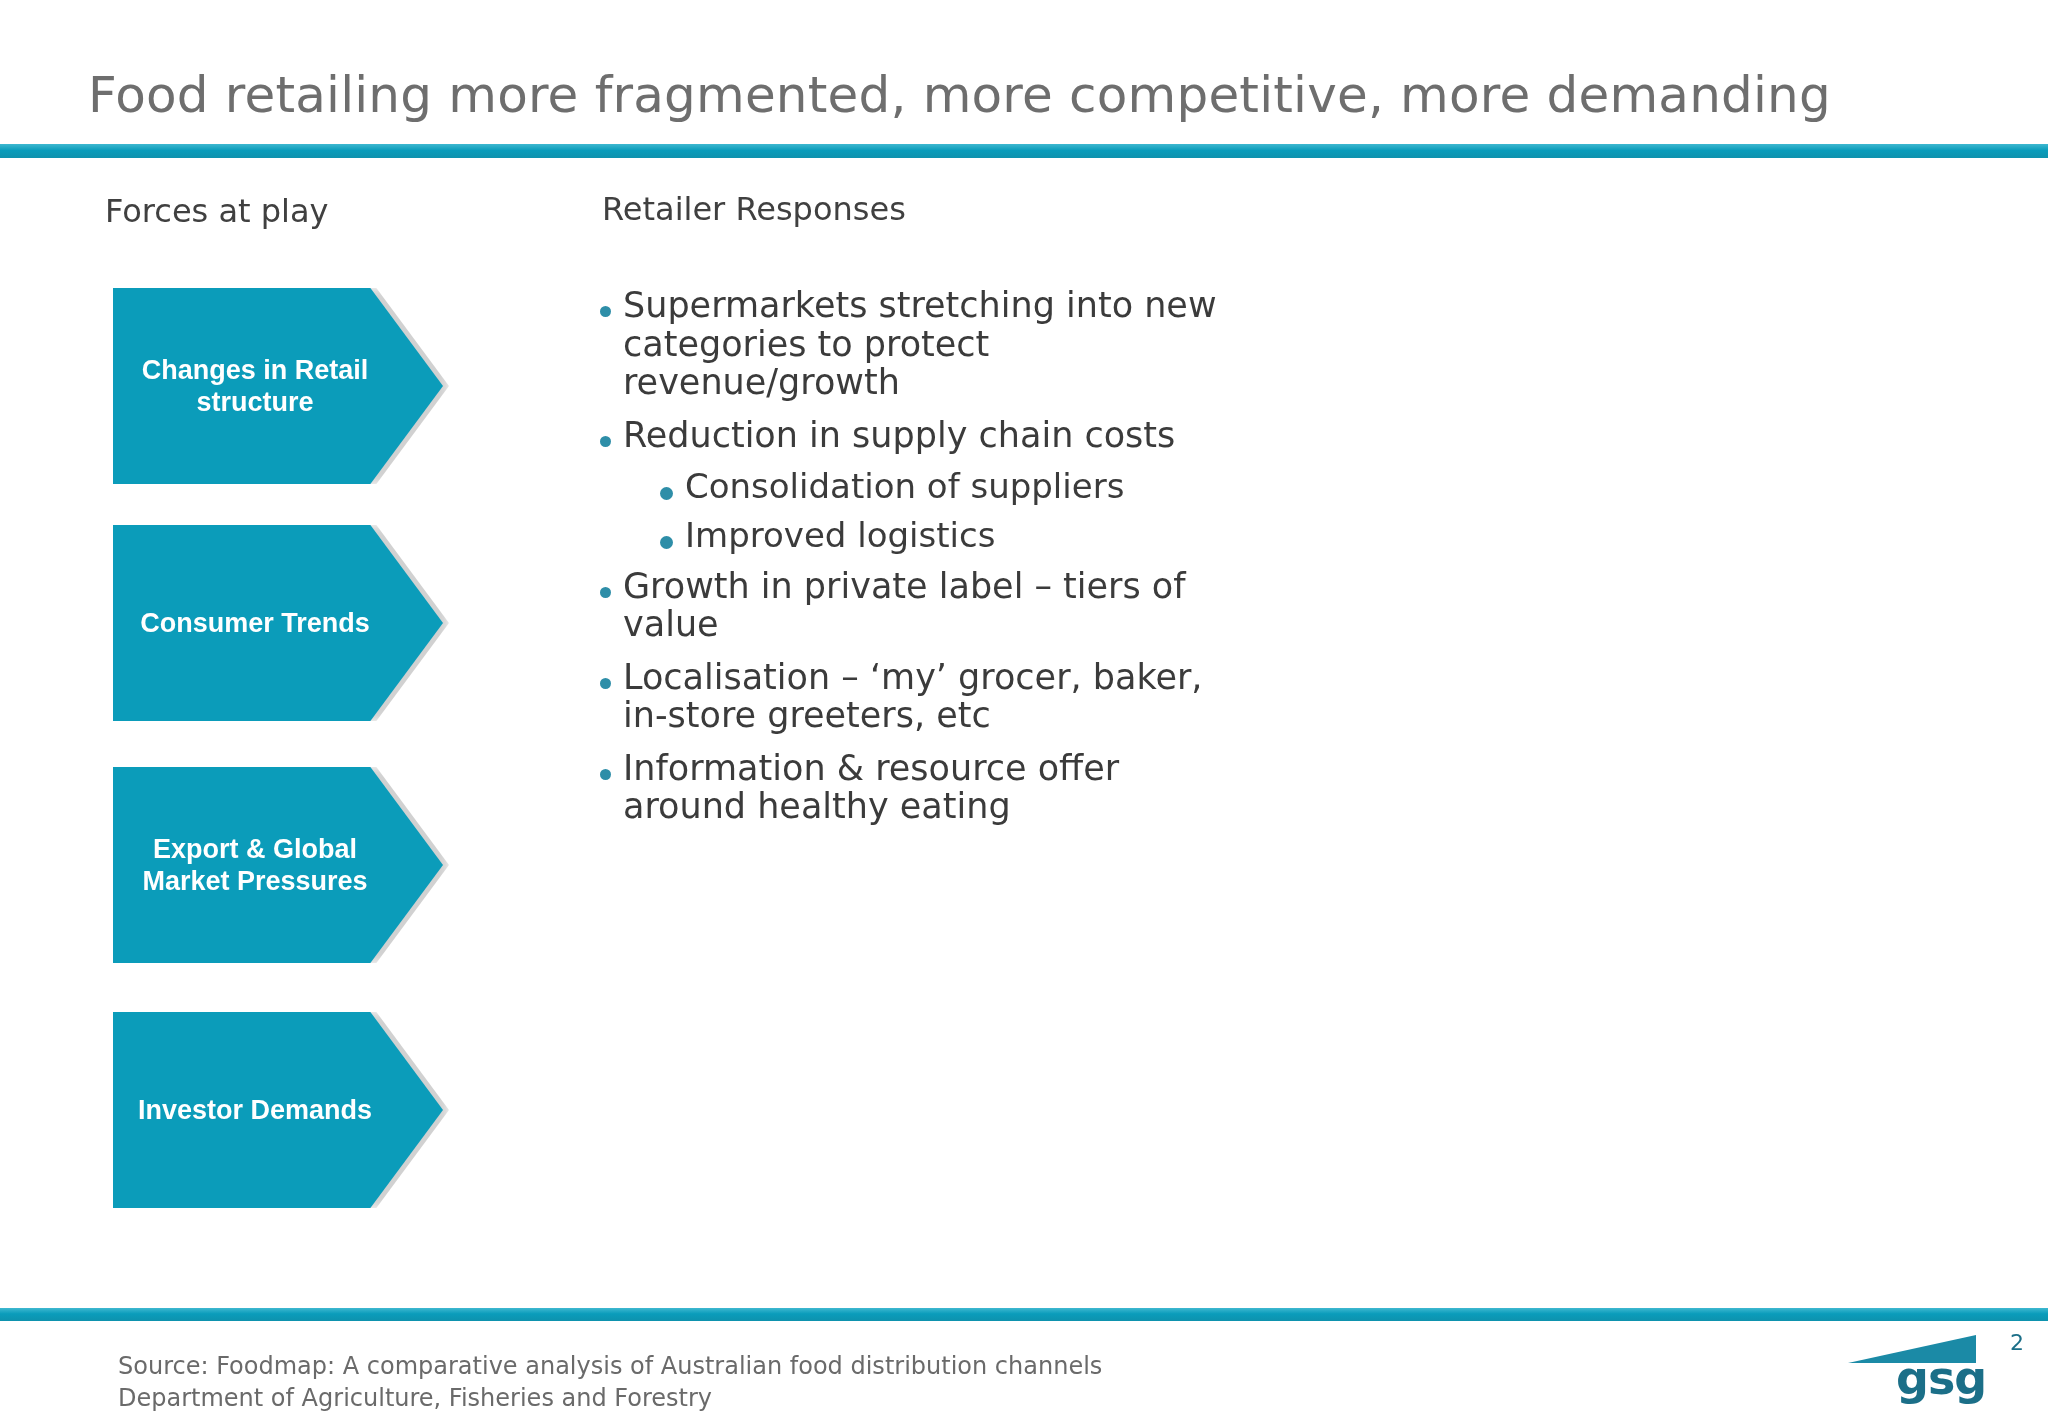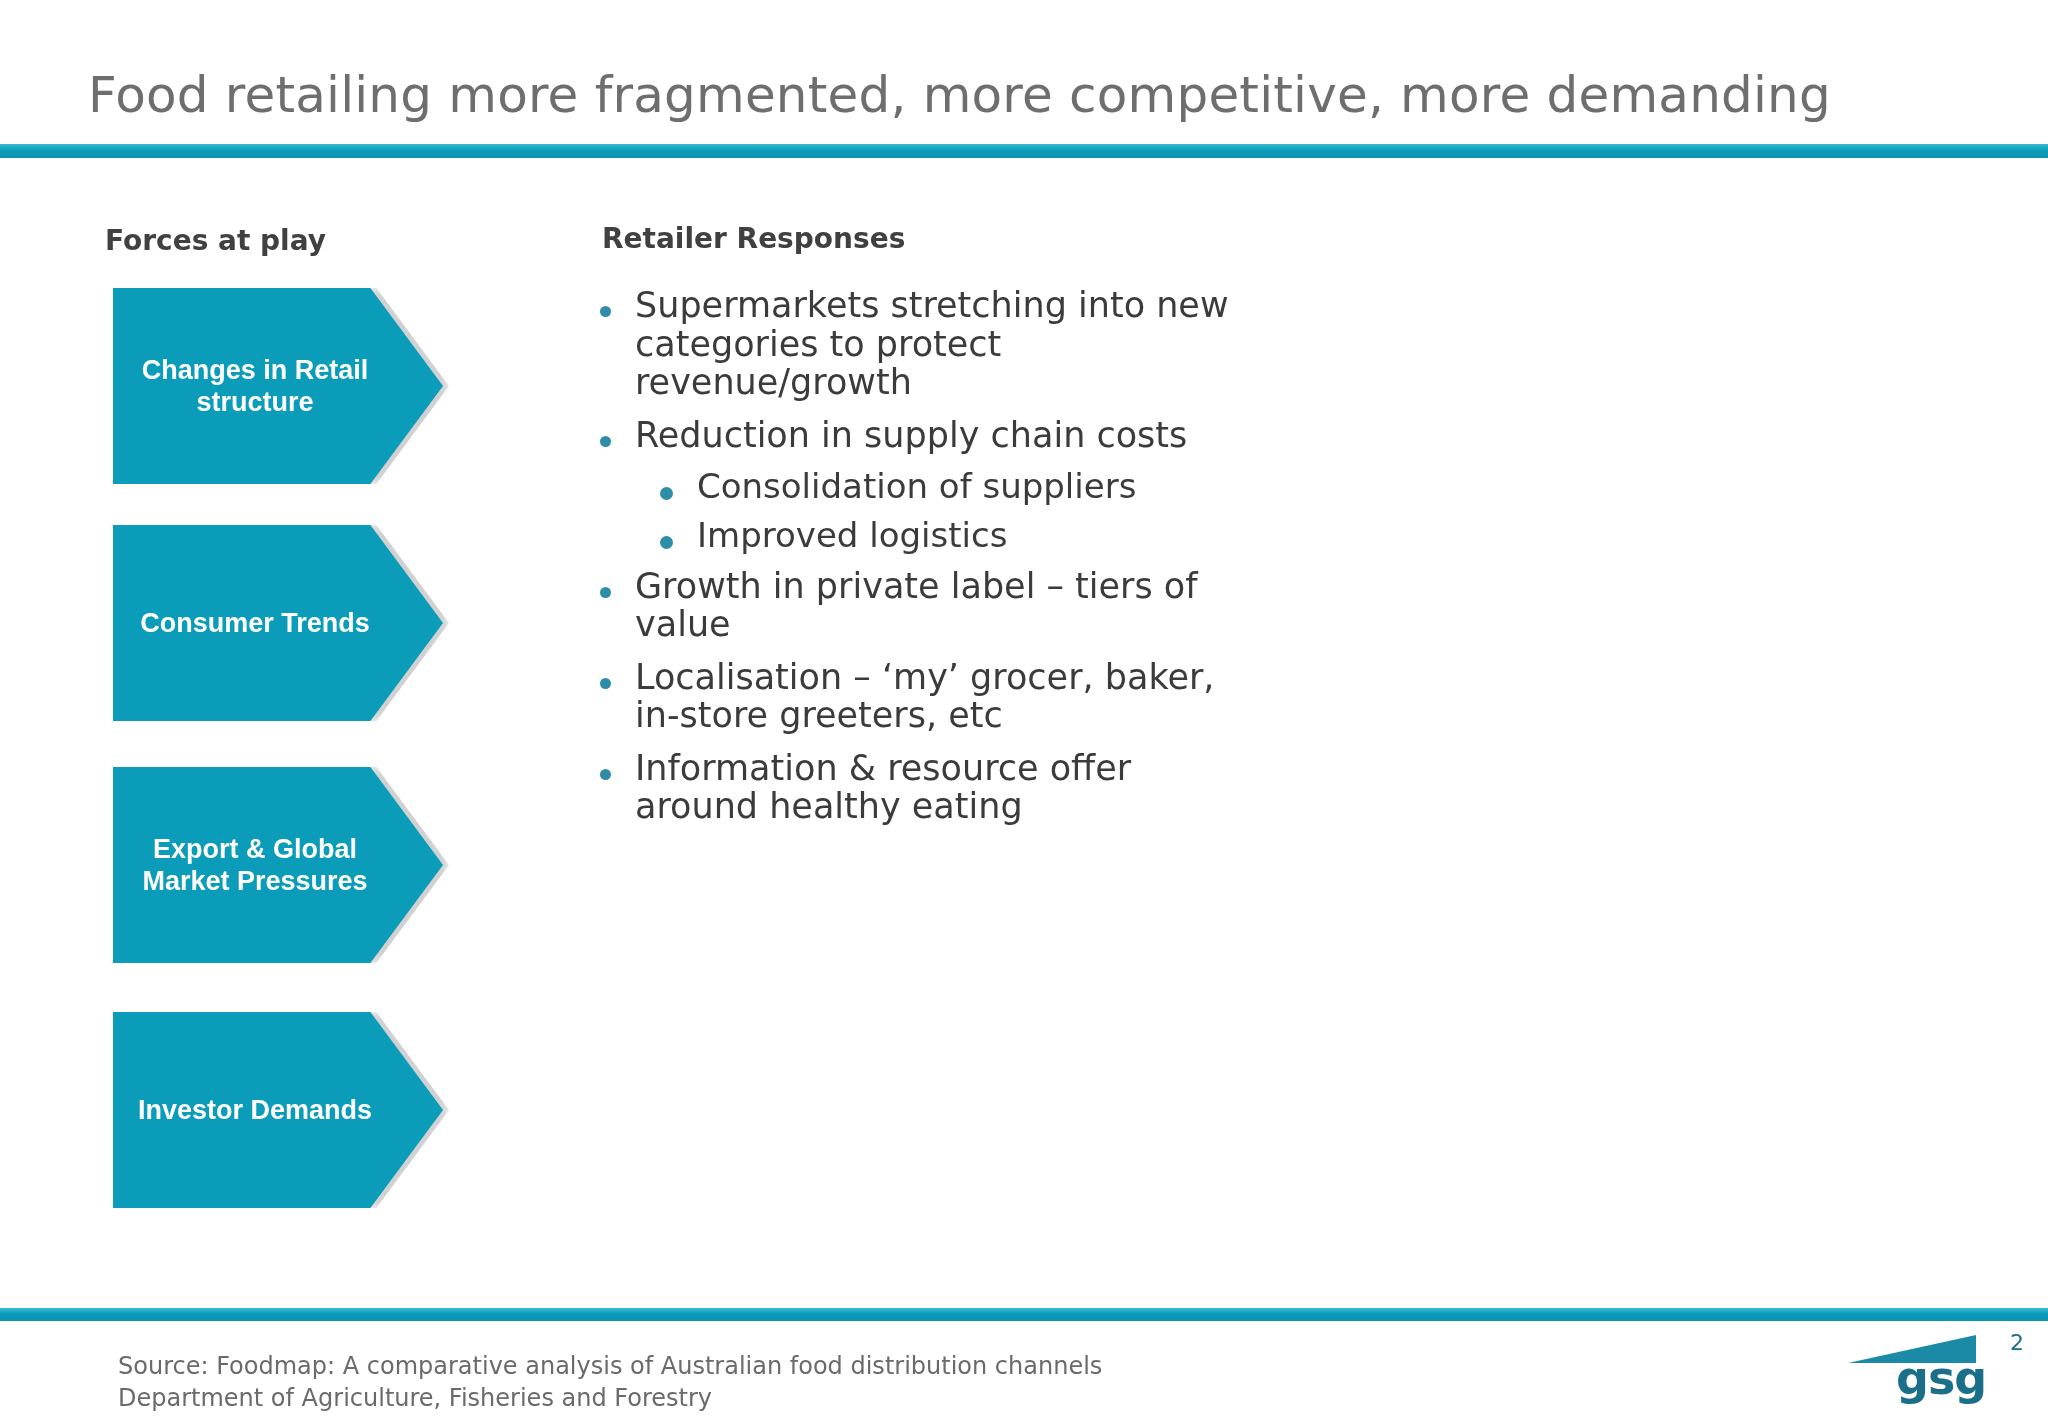--- a/index.html
+++ b/index.html
@@ -40,25 +40,24 @@
     width: 2048px;
     height: 14px;
     background: linear-gradient(to bottom, #3fb8d0 0%, #0a9cbb 45%, #0e92ad 100%);
   }
   #rule-top  { top: 144px; }
   #rule-bottom { top: 1308px; height: 13px; }
 
   
   .col-heading {
     position: absolute;
-    font-size: 28px;
-    font-weight: 700;
+    font-size: 32px;
+    font-weight: 400;
     color: #404040;
     white-space: nowrap;
-    margin-top: 32px;
   }
   #heading-forces   { left: 105px; top: 192px; }
   #heading-retailer { left: 602px; top: 190px; }
 
   
   .arrow {
     position: absolute;
     left: 113px;
     width: 330px;
     background: #0b9cba;
@@ -102,21 +101,20 @@
   
   #bullets {
     position: absolute;
     left: 598px;
     top: 286px;
     width: 640px;
   }
   .bullet-row {
     display: flex;
     align-items: flex-start;
-    gap: 12px;
   }
   .bullet-row.level-1 { margin-bottom: 14px; }
   .bullet-row.level-2 { margin-bottom: 12px; margin-left: 62px; }
 
   .bullet-dot {
     flex: 0 0 auto;
     margin-top: 20px;
     margin-right: 12px;
     border-radius: 50%;
     background: #2e8ea8;

